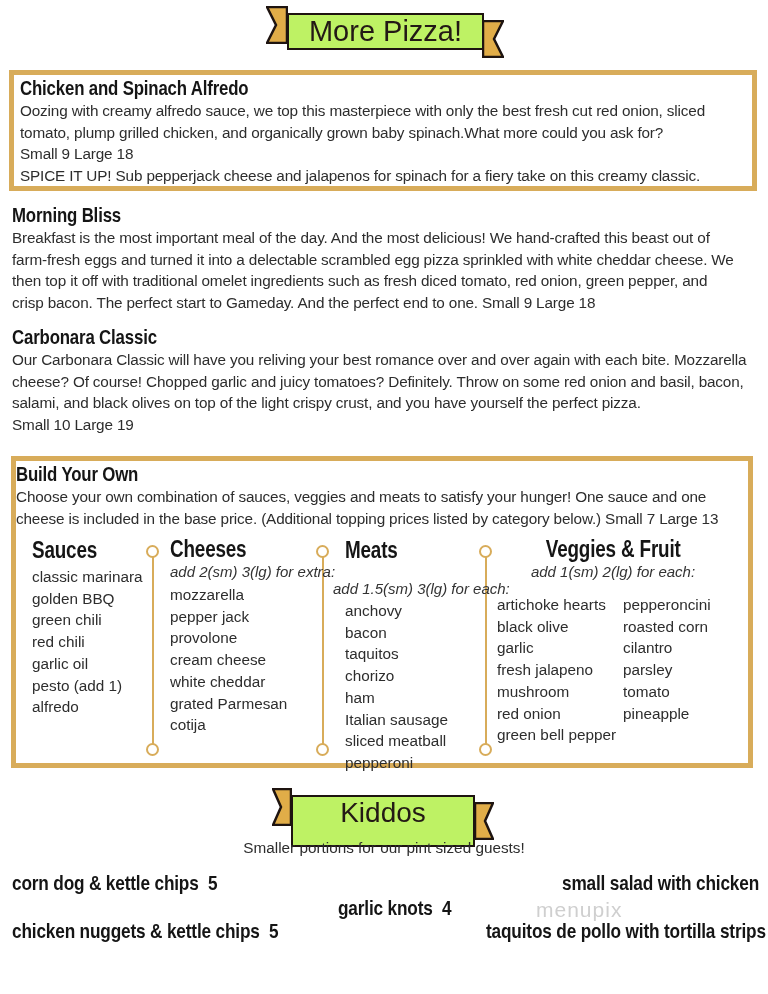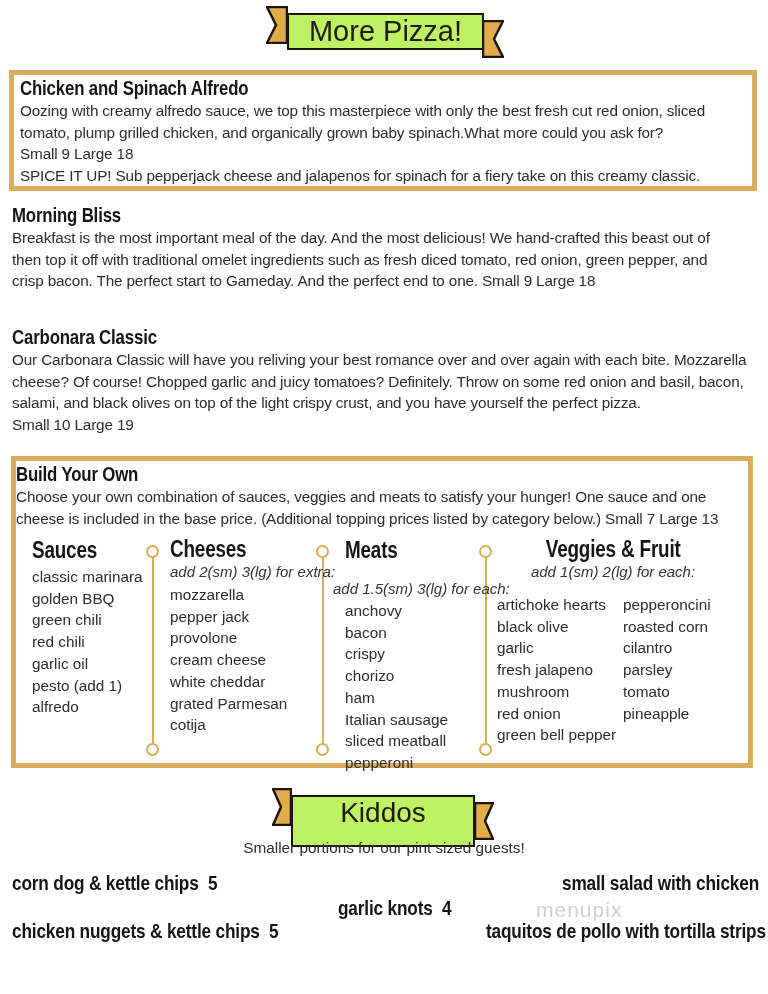--- a/index.html
+++ b/index.html
@@ -57,20 +57,21 @@
     <span class="line">tomato, plump grilled chicken, and organically grown baby spinach.What more could you ask for?</span>
     <span class="line">Small 9  Large 18</span>
     <span class="line">SPICE IT UP!  Sub pepperjack cheese and jalapenos for spinach for a fiery take on this creamy classic.</span>
   </div>
 </div>
 
 <div class="abs" style="left:12px;top:203px;">
   <div class="heading" style="font-size:20.5px;line-height:24px;">Morning Bliss</div>
   <div class="body-text">
     <span class="line">Breakfast is the most important meal of the day. And the most delicious!  We hand-crafted this beast out of</span>
+    <span class="line">farm-fresh eggs and turned it into a delectable scrambled egg pizza sprinkled with white cheddar cheese.  We</span>
     <span class="line">then top it off with traditional omelet ingredients such as fresh diced tomato, red onion, green pepper, and</span>
     <span class="line">crisp bacon.  The perfect start to Gameday.  And the perfect end to one.  Small 9  Large 18</span>
   </div>
 </div>
 
 <div class="abs" style="left:12px;top:325px;">
   <div class="heading" style="font-size:20.5px;line-height:24px;">Carbonara Classic</div>
   <div class="body-text">
     <span class="line">Our Carbonara Classic will have you reliving your best romance over and over again with each bite.  Mozzarella</span>
     <span class="line">cheese? Of course!  Chopped garlic and juicy tomatoes? Definitely.  Throw on some red onion and basil, bacon,</span>
@@ -126,21 +127,21 @@
     <div>cotija</div>
   </div>
 </div>
 
 <div class="abs" style="left:333px;top:536px;">
   <div class="heading col-title" style="line-height:28px;margin-left:12px;">Meats</div>
   <div class="col-note" style="line-height:18px;margin-top:16px;">add 1.5(sm) 3(lg) for each:</div>
   <div class="col-list" style="margin-top:2px;margin-left:12px;">
     <div>anchovy</div>
     <div>bacon</div>
-    <div>crispy</div>
+    <div>taquitos</div>
     <div>chorizo</div>
     <div>ham</div>
     <div>Italian sausage</div>
     <div>sliced meatball</div>
     <div>pepperoni</div>
   </div>
 </div>
 
 <div class="abs" style="left:497px;top:535px;width:240px;">
   <div style="text-align:center;width:232px;">

